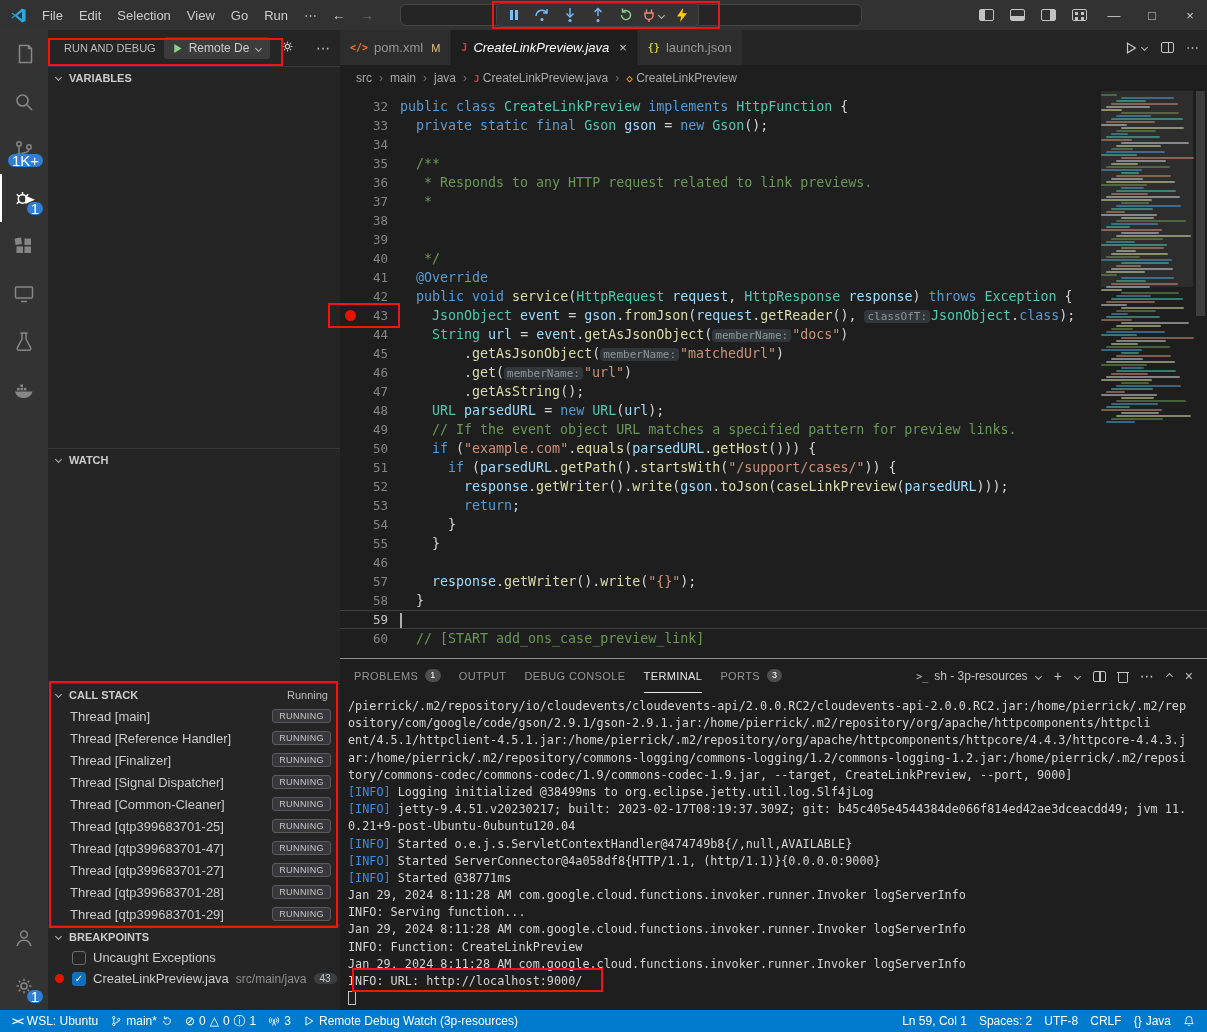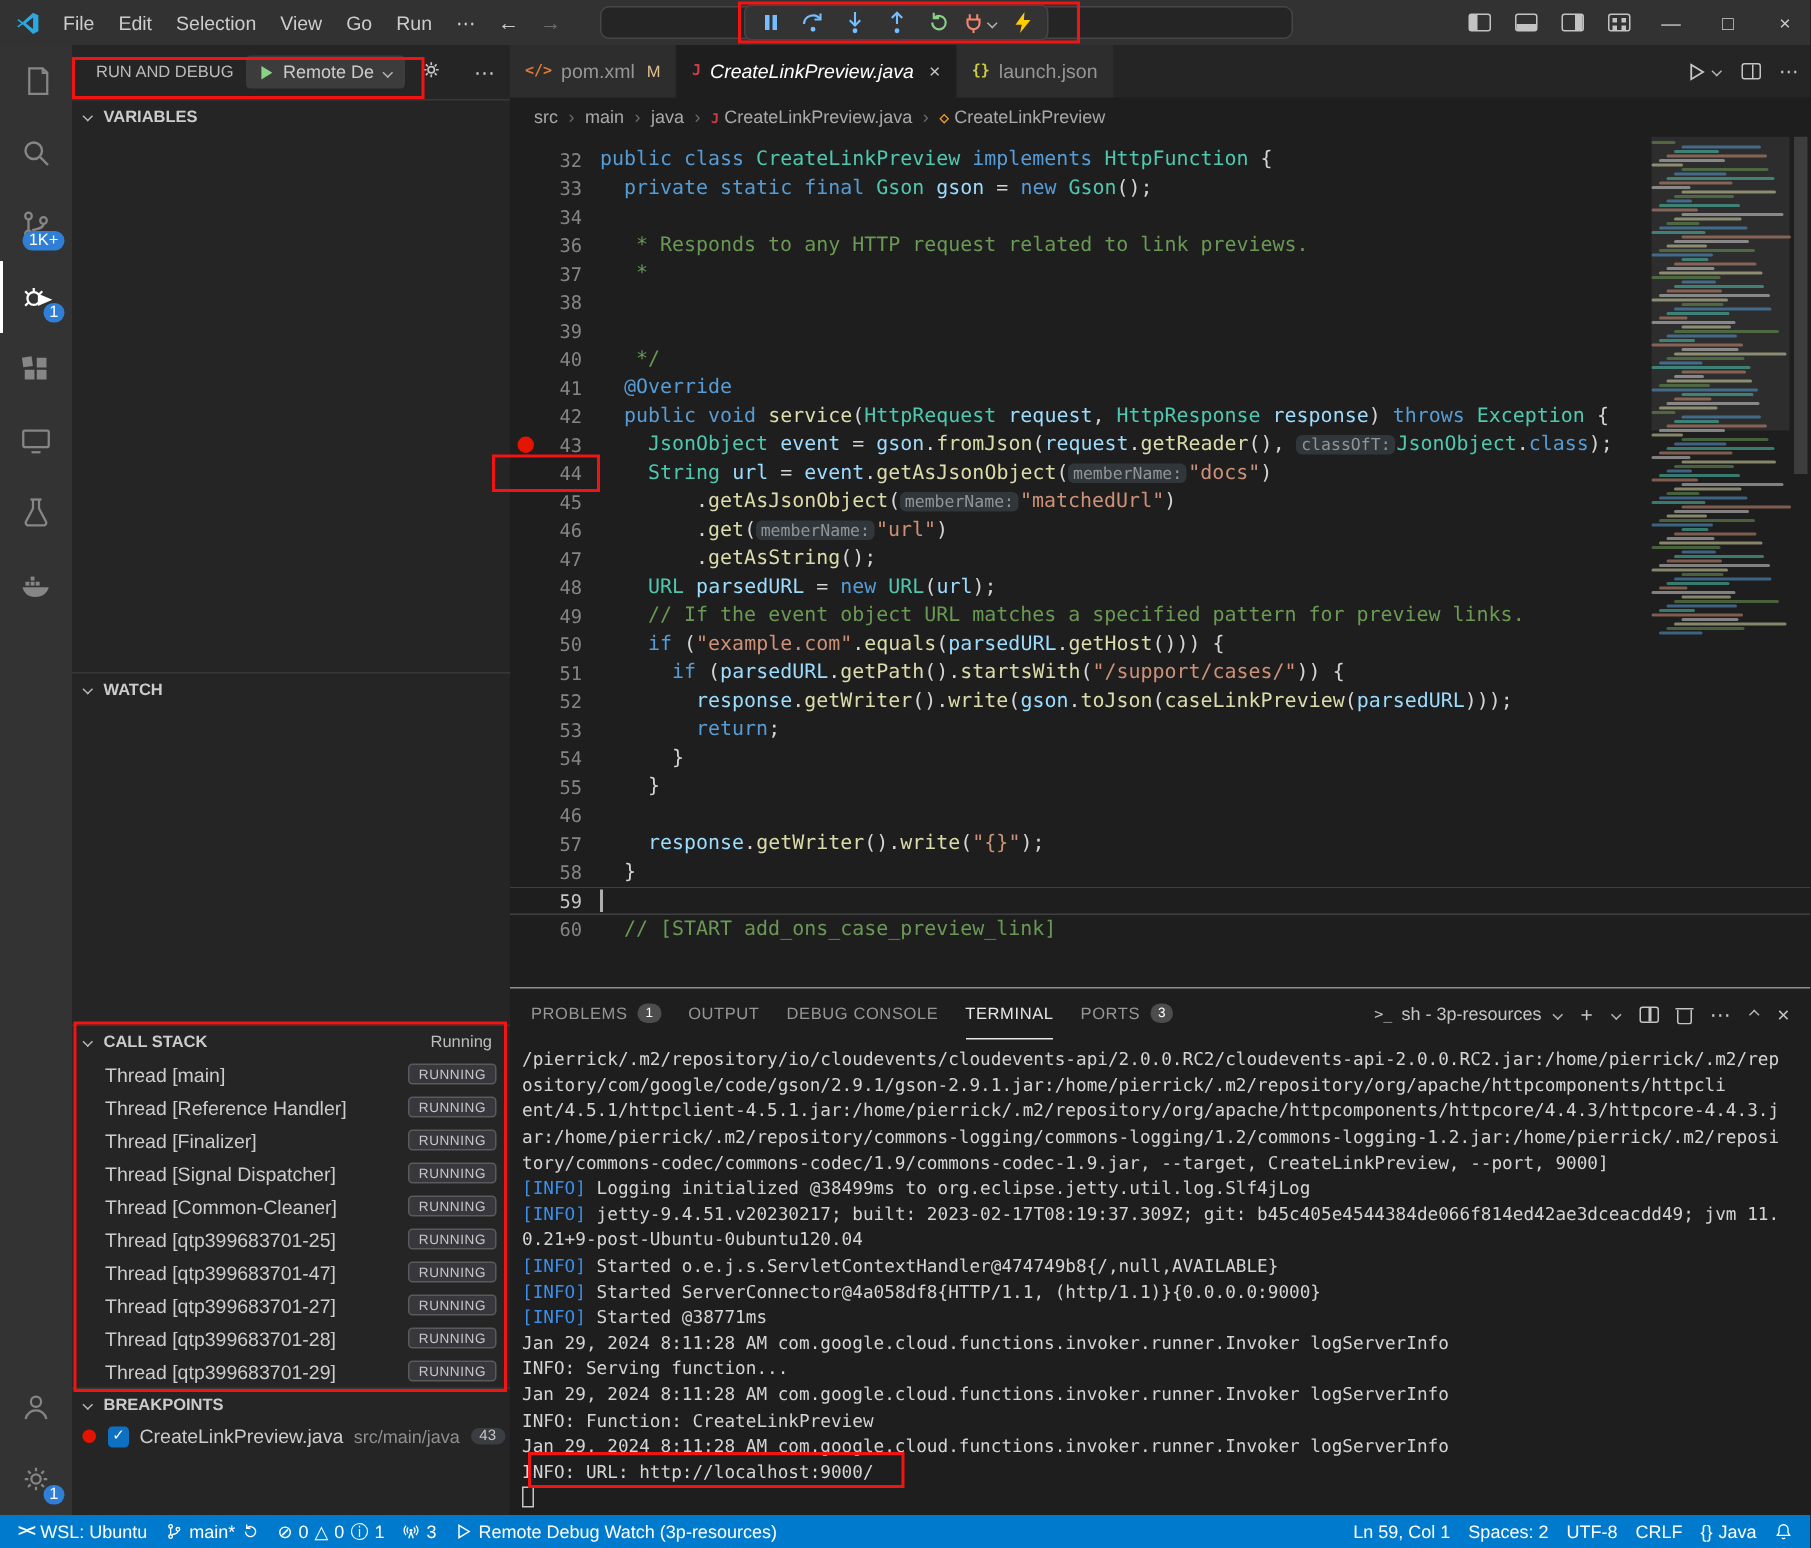--- a/index.html
+++ b/index.html
@@ -27,21 +27,21 @@
   .winbtn{width:34px;height:30px;display:flex;align-items:center;justify-content:center;font-size:13px;color:#cccccc}
 
   
   .main{display:flex;height:980px}
 
   
   .activitybar{width:48px;background:#333333;display:flex;flex-direction:column;align-items:stretch;flex:none}
   .ab-item{height:48px;display:flex;align-items:center;justify-content:center;position:relative;color:#868686}
   .ab-item svg{width:24px;height:24px}
   .ab-item.active{color:#ffffff;border-left:2px solid #ffffff}
-  .ab-badge{position:absolute;right:5px;bottom:7px;background:#2f7fd6;color:#fff;border-radius:9px;font-size:11px;line-height:11px;padding:1px 4px;min-width:9px;text-align:center}
+  .ab-badge{position:absolute;right:5px;bottom:7px;background:#2f7fd6;color:#fff;border-radius:9px;font-size:15px;line-height:11px;padding:1px 4px;min-width:9px;text-align:center}
   .ab-spacer{flex:1}
 
   
   .sidebar{width:292px;background:#252526;position:relative;flex:none;overflow:hidden}
   .sb-head{height:36px;display:flex;align-items:center;padding:0 10px 0 16px;gap:8px}
   .sb-title{font-size:11px;color:#bcbcbc;white-space:nowrap}
   .cfg{display:flex;align-items:center;gap:5px;background:#3c3c3c;border-radius:3px;height:22px;padding:0 7px;color:#cccccc;font-size:12px}
   .cfg svg{width:13px;height:13px}
   .sb-gear{margin-left:2px;color:#c5c5c5}
   .sb-gear svg{width:15px;height:15px}
@@ -370,20 +370,24 @@
           <span class="tstate">RUNNING</span>
         </div>
       </div>
 
     <div class="section-h" style="top:895px">
       <i class="chev"></i>
       <span>BREAKPOINTS</span>
     </div>
     <div id="bp-list">
         <div class="bp-row">
+          <span class="cb"></span>
+          <span>Uncaught Exceptions</span>
+        </div>
+        <div class="bp-row">
           <span class="bp-mini"></span>
           <span class="cb checked">✓</span>
           <span>CreateLinkPreview.java</span>
           <span class="bp-path">src/main/java</span>
           <span class="bp-linenum">43</span>
         </div>
       </div>
   </div>
 
   <div class="editor-col">
@@ -428,20 +432,21 @@
         <span class="crumb"><span class="crumb-ico java">J</span> <span>CreateLinkPreview.java</span></span>
         <span class="crumb-sep">›</span>
         <span class="crumb"><span class="crumb-ico sym">◇</span> <span>CreateLinkPreview</span></span>
       </div>
 
     <div class="code-wrap">
       <div id="code-lines">
           <div class="code-line"><span class="bp-slot"></span><span class="lnum">32</span><span class="ctext"><span class="tk-k">public class </span><span class="tk-t">CreateLinkPreview</span><span class="tk-p"> </span><span class="tk-k">implements</span><span class="tk-p"> </span><span class="tk-t">HttpFunction</span><span class="tk-p"> {</span></span></div>
           <div class="code-line"><span class="bp-slot"></span><span class="lnum">33</span><span class="ctext"><span class="tk-p">  </span><span class="tk-k">private static final</span><span class="tk-p"> </span><span class="tk-t">Gson</span><span class="tk-p"> </span><span class="tk-v">gson</span><span class="tk-p"> = </span><span class="tk-k">new</span><span class="tk-p"> </span><span class="tk-t">Gson</span><span class="tk-p">();</span></span></div>
           <div class="code-line"><span class="bp-slot"></span><span class="lnum">34</span><span class="ctext"></span></div>
+          <div class="code-line"><span class="bp-slot"></span><span class="lnum">35</span><span class="ctext"><span class="tk-c">  /**</span></span></div>
           <div class="code-line"><span class="bp-slot"></span><span class="lnum">36</span><span class="ctext"><span class="tk-c">   * Responds to any HTTP request related to link previews.</span></span></div>
           <div class="code-line"><span class="bp-slot"></span><span class="lnum">37</span><span class="ctext"><span class="tk-c">   *</span></span></div>
           <div class="code-line"><span class="bp-slot"></span><span class="lnum">38</span></div>
           <div class="code-line"><span class="bp-slot"></span><span class="lnum">39</span></div>
           <div class="code-line"><span class="bp-slot"></span><span class="lnum">40</span><span class="ctext"><span class="tk-c">   */</span></span></div>
           <div class="code-line"><span class="bp-slot"></span><span class="lnum">41</span><span class="ctext"><span class="tk-p">  </span><span class="tk-a">@Override</span></span></div>
           <div class="code-line"><span class="bp-slot"></span><span class="lnum">42</span><span class="ctext"><span class="tk-p">  </span><span class="tk-k">public void</span><span class="tk-p"> </span><span class="tk-m">service</span><span class="tk-p">(</span><span class="tk-t">HttpRequest</span><span class="tk-p"> </span><span class="tk-v">request</span><span class="tk-p">, </span><span class="tk-t">HttpResponse</span><span class="tk-p"> </span><span class="tk-v">response</span><span class="tk-p">) </span><span class="tk-k">throws</span><span class="tk-p"> </span><span class="tk-t">Exception</span><span class="tk-p"> {</span></span></div>
           <div class="code-line"><span class="bp-slot"><span class="bp-dot"></span></span><span class="lnum">43</span><span class="ctext"><span class="tk-p">    </span><span class="tk-t">JsonObject</span><span class="tk-p"> </span><span class="tk-v">event</span><span class="tk-p"> = </span><span class="tk-v">gson</span><span class="tk-p">.</span><span class="tk-m">fromJson</span><span class="tk-p">(</span><span class="tk-v">request</span><span class="tk-p">.</span><span class="tk-m">getReader</span><span class="tk-p">(), </span><span class="tk-h">classOfT:</span><span class="tk-t">JsonObject</span><span class="tk-p">.</span><span class="tk-k">class</span><span class="tk-p">);</span></span></div>
           <div class="code-line"><span class="bp-slot"></span><span class="lnum">44</span><span class="ctext"><span class="tk-p">    </span><span class="tk-t">String</span><span class="tk-p"> </span><span class="tk-v">url</span><span class="tk-p"> = </span><span class="tk-v">event</span><span class="tk-p">.</span><span class="tk-m">getAsJsonObject</span><span class="tk-p">(</span><span class="tk-h">memberName:</span><span class="tk-s">"docs"</span><span class="tk-p">)</span></span></div>
           <div class="code-line"><span class="bp-slot"></span><span class="lnum">45</span><span class="ctext"><span class="tk-p">        .</span><span class="tk-m">getAsJsonObject</span><span class="tk-p">(</span><span class="tk-h">memberName:</span><span class="tk-s">"matchedUrl"</span><span class="tk-p">)</span></span></div>

